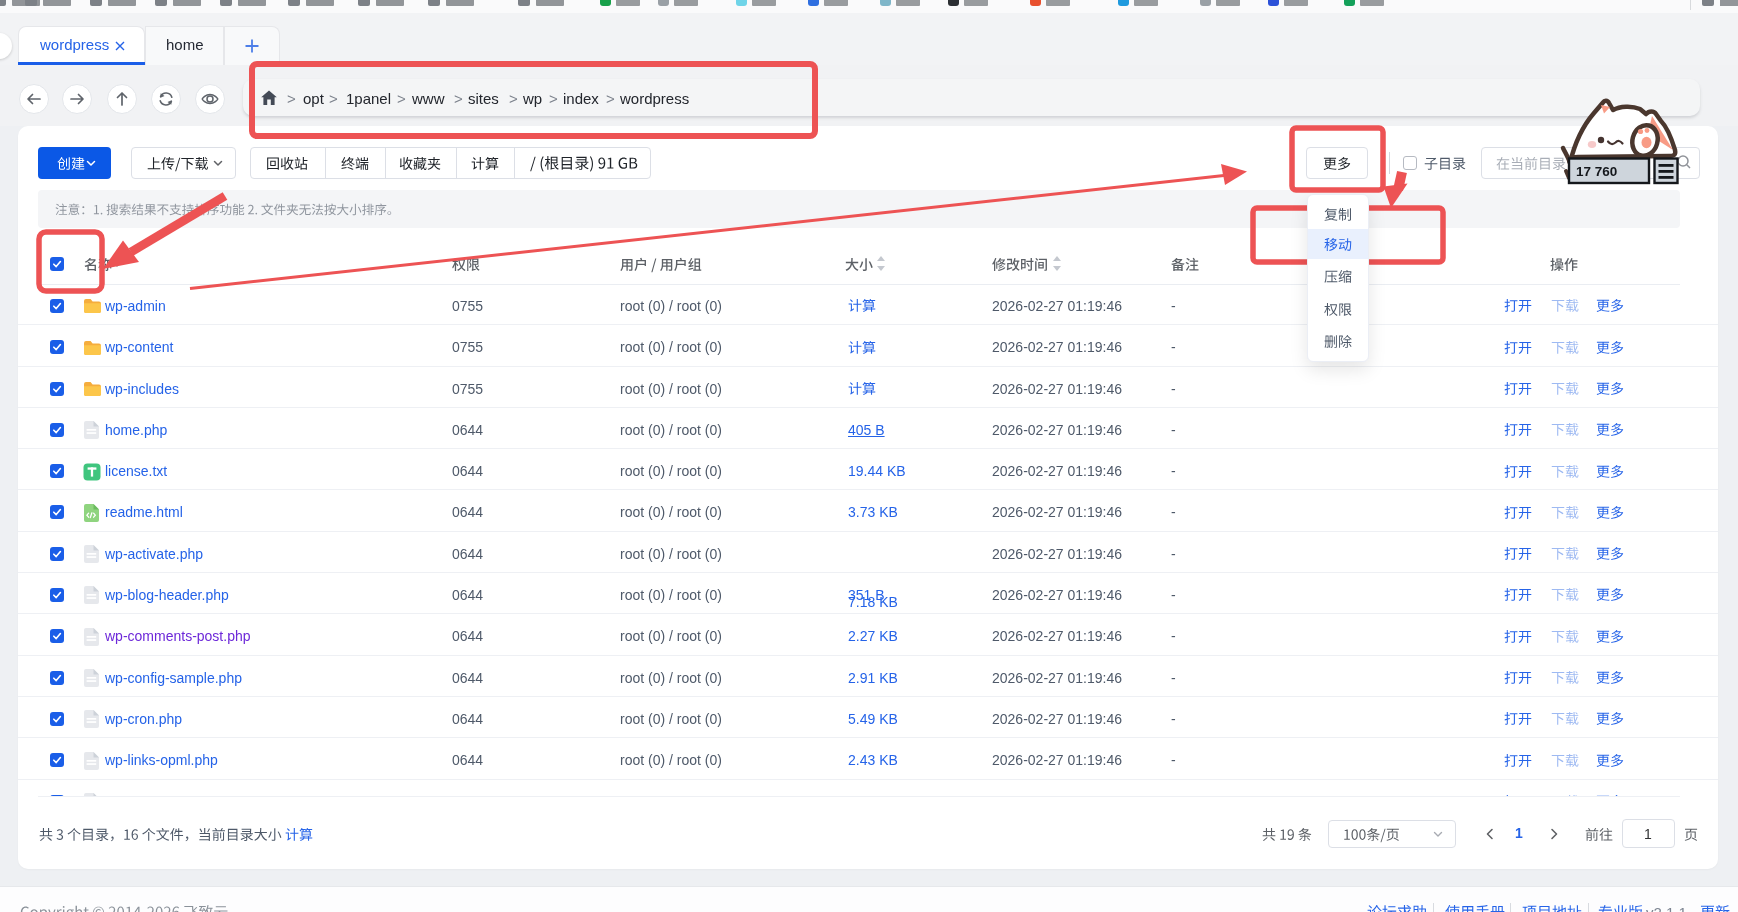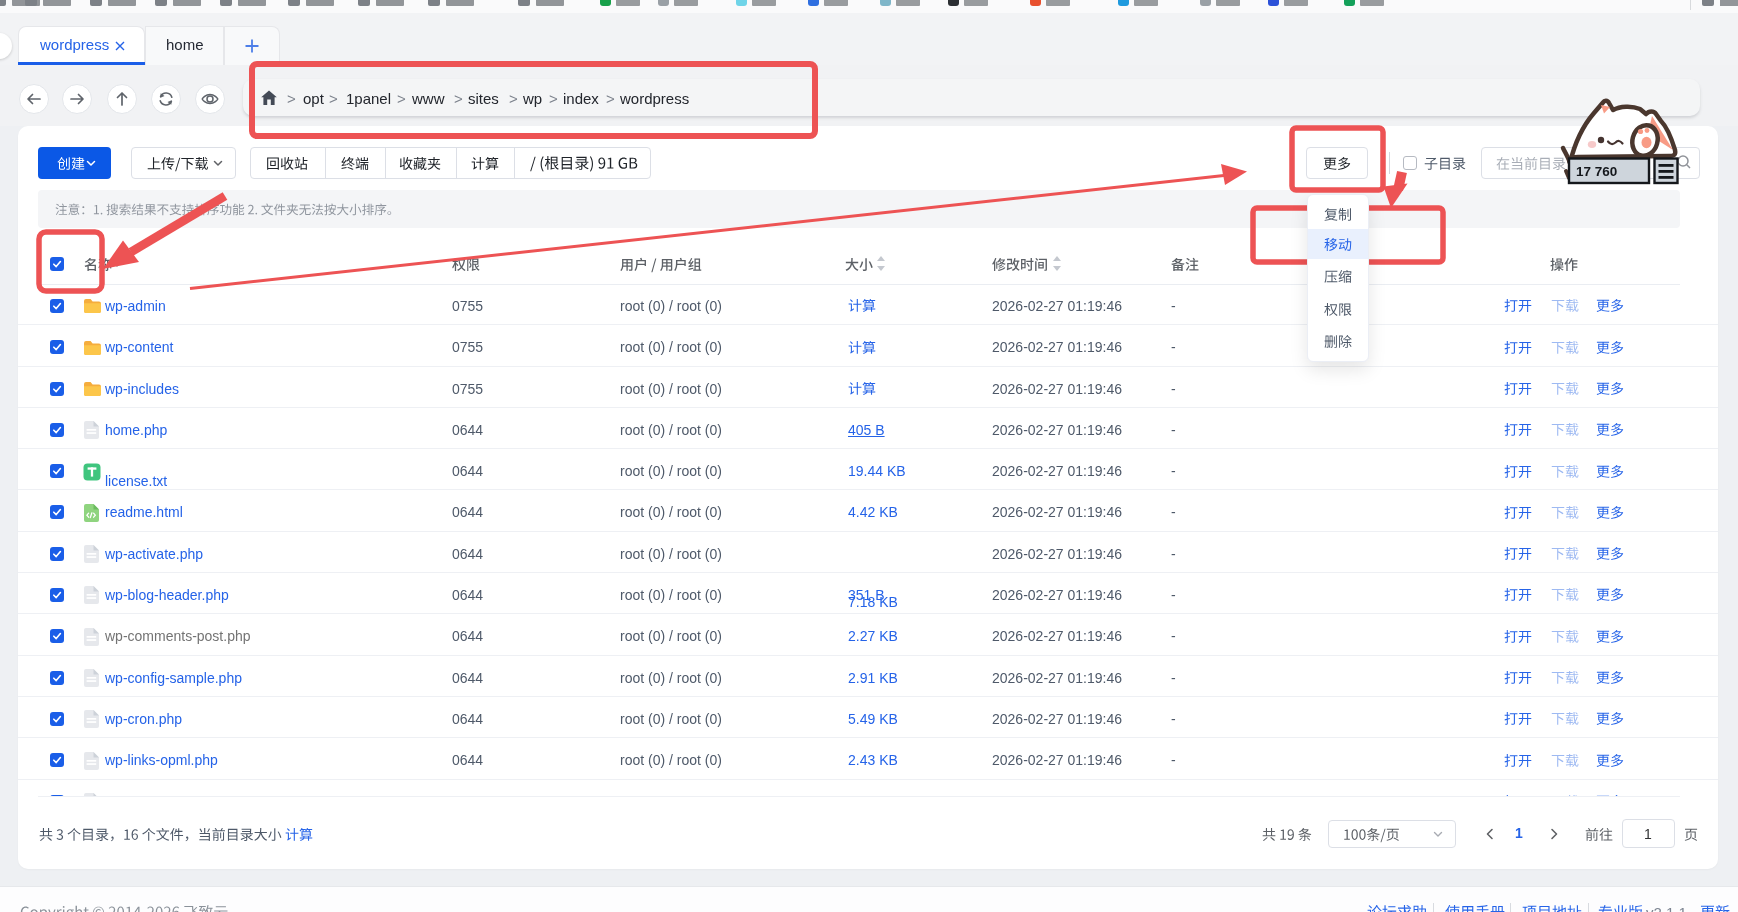--- a/index.html
+++ b/index.html
@@ -534,21 +534,21 @@
     <div style="position:absolute;left:0;top:165.2px;width:1700px;height:41.3px;border-bottom:1px solid #eef0f4;box-sizing:border-box;"></div>
     <div style="position:absolute;left:32px;top:180.0px;width:14px;height:14px;background:#1a5ee8;border-radius:3px;"></div>
     <svg style="position:absolute;left:34px;top:182.0px" width="10" height="10" viewBox="0 0 10 10">
       <path d="M1.8,5.2 L4.2,7.6 L8.4,2.6" stroke="#fff" stroke-width="1.6" fill="none" stroke-linecap="round" stroke-linejoin="round"></path>
     </svg>
     <svg style="position:absolute;left:65px;top:178.5px" width="18" height="18" viewBox="0 0 18 18">
       <rect x="0.5" y="0.5" width="17" height="17" rx="4" fill="#3fc57e"></rect>
       <rect x="4.6" y="4.4" width="8.8" height="2.3" fill="#fff"></rect>
       <rect x="7.85" y="4.4" width="2.3" height="9.2" fill="#fff"></rect>
     </svg>
-    <div style="position:absolute;left:87px;top:179.0px;font:14px 'Liberation Sans',sans-serif;color:#2563e8;margin-top:10px;">license.txt</div>
+    <div style="position:absolute;left:87px;top:179.0px;font:14px 'Liberation Sans',sans-serif;color:#2563e8;">license.txt</div>
     <div style="position:absolute;left:434px;top:179.0px;font:14px 'Liberation Sans',sans-serif;color:#4e5969;">0644</div>
     <div style="position:absolute;left:602px;top:179.0px;font:14px 'Liberation Sans',sans-serif;color:#4e5969;">root (0) / root (0)</div>
     <div style="position:absolute;left:830px;top:179.0px;font:14px 'Liberation Sans',sans-serif;color:#2563e8;">19.44 KB</div>
     <div style="position:absolute;left:974px;top:179.0px;font:14px 'Liberation Sans',sans-serif;color:#4e5969;">2026-02-27 01:19:46</div>
     <div style="position:absolute;left:1153px;top:179.0px;font:14px 'Liberation Sans',sans-serif;color:#4e5969;">-</div>
     <div style="position:absolute;left:1486.0px;top:176.5px;">
       <svg width="28" height="21" style="display:block;overflow:visible">
         <g fill="#2563e8" transform="translate(0,15.75) scale(0.014000,-0.014000)">
           <use href="#gr6253" x="0"></use>
           <use href="#gr5f00" x="1000"></use>
@@ -581,21 +581,21 @@
       <path d="M10.5,1 L16,6.5 h-5.5 Z" fill="#6cbb60"></path>
       <g stroke="#fff" stroke-width="1.3" fill="none" stroke-linecap="round">
         <path d="M5.6,10.2 L3.9,12.2 L5.6,14.2"></path>
         <path d="M10.6,10.2 L12.3,12.2 L10.6,14.2"></path>
         <path d="M8.9,9.8 L7.3,14.6"></path>
       </g>
     </svg>
     <div style="position:absolute;left:87px;top:220.3px;font:14px 'Liberation Sans',sans-serif;color:#2563e8;">readme.html</div>
     <div style="position:absolute;left:434px;top:220.3px;font:14px 'Liberation Sans',sans-serif;color:#4e5969;">0644</div>
     <div style="position:absolute;left:602px;top:220.3px;font:14px 'Liberation Sans',sans-serif;color:#4e5969;">root (0) / root (0)</div>
-    <div style="position:absolute;left:830px;top:220.3px;font:14px 'Liberation Sans',sans-serif;color:#2563e8;">4.42 KB</div>
+    <div style="position:absolute;left:830px;top:220.3px;font:14px 'Liberation Sans',sans-serif;color:#2563e8;">3.73 KB</div>
     <div style="position:absolute;left:974px;top:220.3px;font:14px 'Liberation Sans',sans-serif;color:#4e5969;">2026-02-27 01:19:46</div>
     <div style="position:absolute;left:1153px;top:220.3px;font:14px 'Liberation Sans',sans-serif;color:#4e5969;">-</div>
     <div style="position:absolute;left:1486.0px;top:217.8px;">
       <svg width="28" height="21" style="display:block;overflow:visible">
         <g fill="#2563e8" transform="translate(0,15.75) scale(0.014000,-0.014000)">
           <use href="#gr6253" x="0"></use>
           <use href="#gr5f00" x="1000"></use>
         </g>
       </svg>
     </div>
@@ -701,21 +701,21 @@
     <div style="position:absolute;left:32px;top:345.2px;width:14px;height:14px;background:#1a5ee8;border-radius:3px;"></div>
     <svg style="position:absolute;left:34px;top:347.2px" width="10" height="10" viewBox="0 0 10 10">
       <path d="M1.8,5.2 L4.2,7.6 L8.4,2.6" stroke="#fff" stroke-width="1.6" fill="none" stroke-linecap="round" stroke-linejoin="round"></path>
     </svg>
     <svg style="position:absolute;left:65px;top:342.7px" width="17" height="20" viewBox="0 0 17 20">
       <path d="M1,3 a2,2 0 0 1 2,-2 h7.5 L16,6.5 V17 a2,2 0 0 1 -2,2 H3 a2,2 0 0 1 -2,-2 Z" fill="#e6e8ec"></path>
       <path d="M10.5,1 L16,6.5 h-5.5 Z" fill="#cdd2d9"></path>
       <rect x="3.6" y="9" width="9.6" height="1.7" fill="#fff"></rect>
       <rect x="3.6" y="12.2" width="9.6" height="1.7" fill="#fff"></rect>
     </svg>
-    <div style="position:absolute;left:87px;top:344.2px;font:14px 'Liberation Sans',sans-serif;color:#737373;">wp-comments-post.php</div>
+    <div style="position:absolute;left:87px;top:344.2px;font:14px 'Liberation Sans',sans-serif;color:#6d28d9;">wp-comments-post.php</div>
     <div style="position:absolute;left:434px;top:344.2px;font:14px 'Liberation Sans',sans-serif;color:#4e5969;">0644</div>
     <div style="position:absolute;left:602px;top:344.2px;font:14px 'Liberation Sans',sans-serif;color:#4e5969;">root (0) / root (0)</div>
     <div style="position:absolute;left:830px;top:344.2px;font:14px 'Liberation Sans',sans-serif;color:#2563e8;">2.27 KB</div>
     <div style="position:absolute;left:974px;top:344.2px;font:14px 'Liberation Sans',sans-serif;color:#4e5969;">2026-02-27 01:19:46</div>
     <div style="position:absolute;left:1153px;top:344.2px;font:14px 'Liberation Sans',sans-serif;color:#4e5969;">-</div>
     <div style="position:absolute;left:1486.0px;top:341.7px;">
       <svg width="28" height="21" style="display:block;overflow:visible">
         <g fill="#2563e8" transform="translate(0,15.75) scale(0.014000,-0.014000)">
           <use href="#gr6253" x="0"></use>
           <use href="#gr5f00" x="1000"></use>

